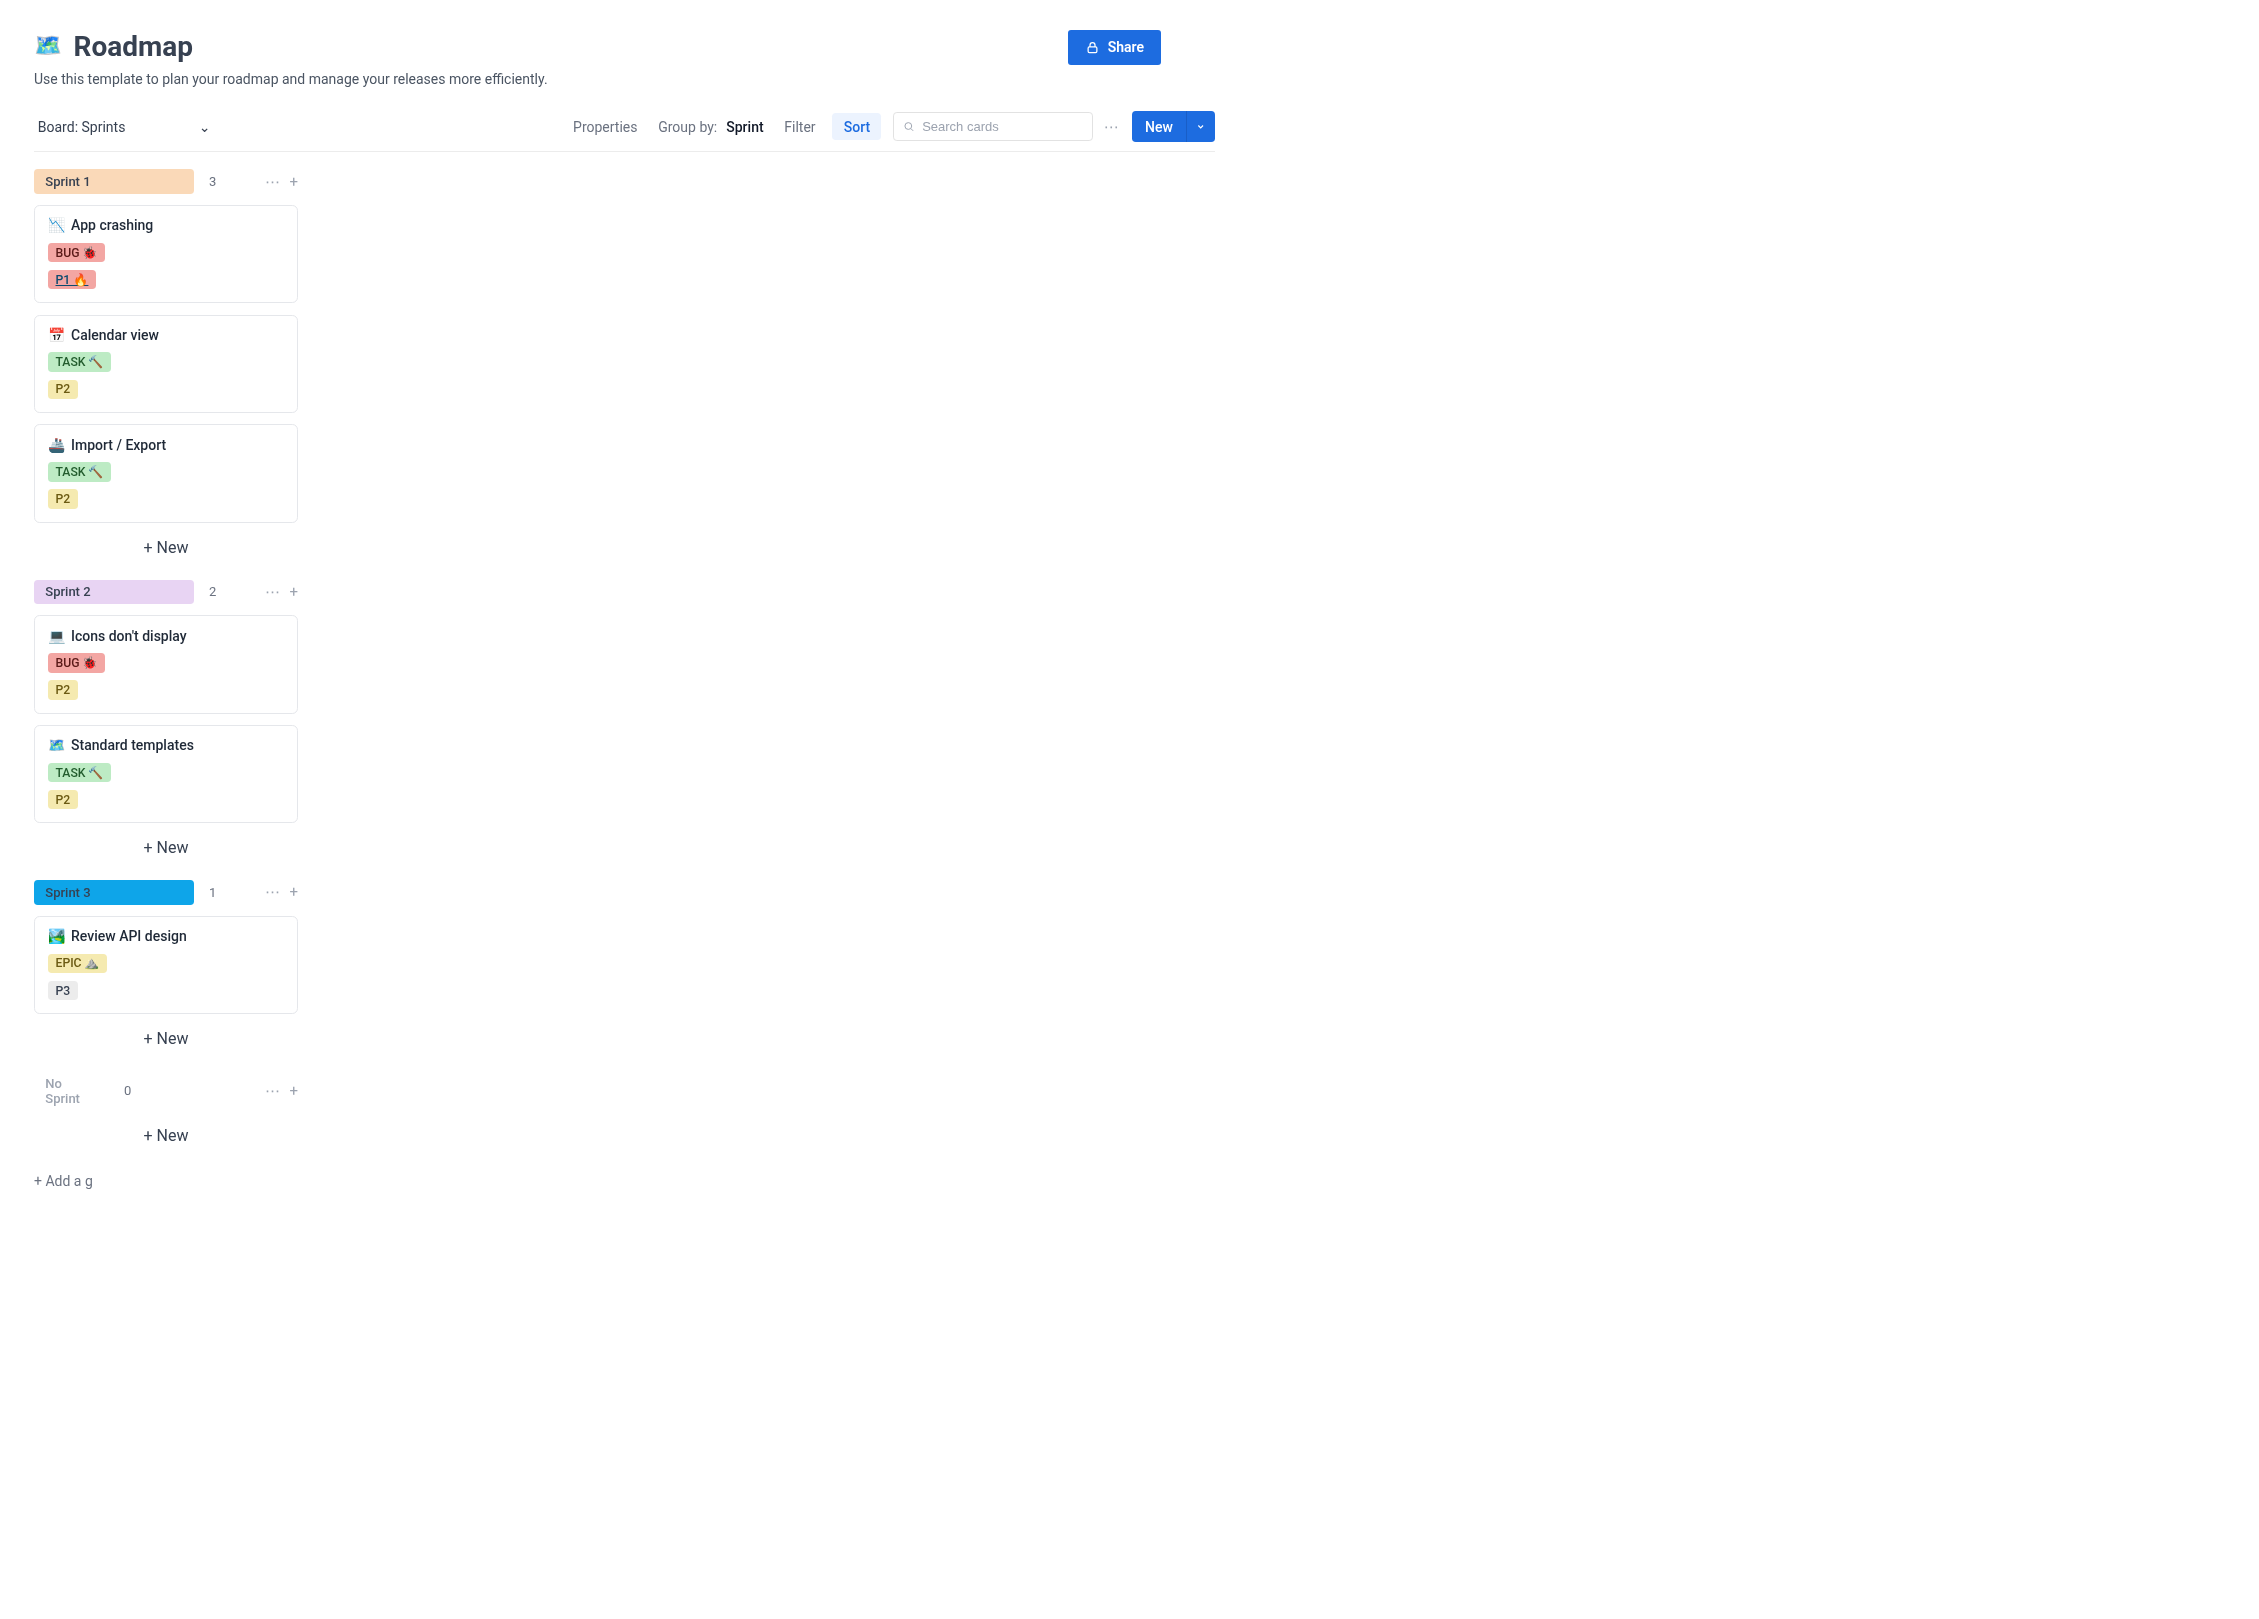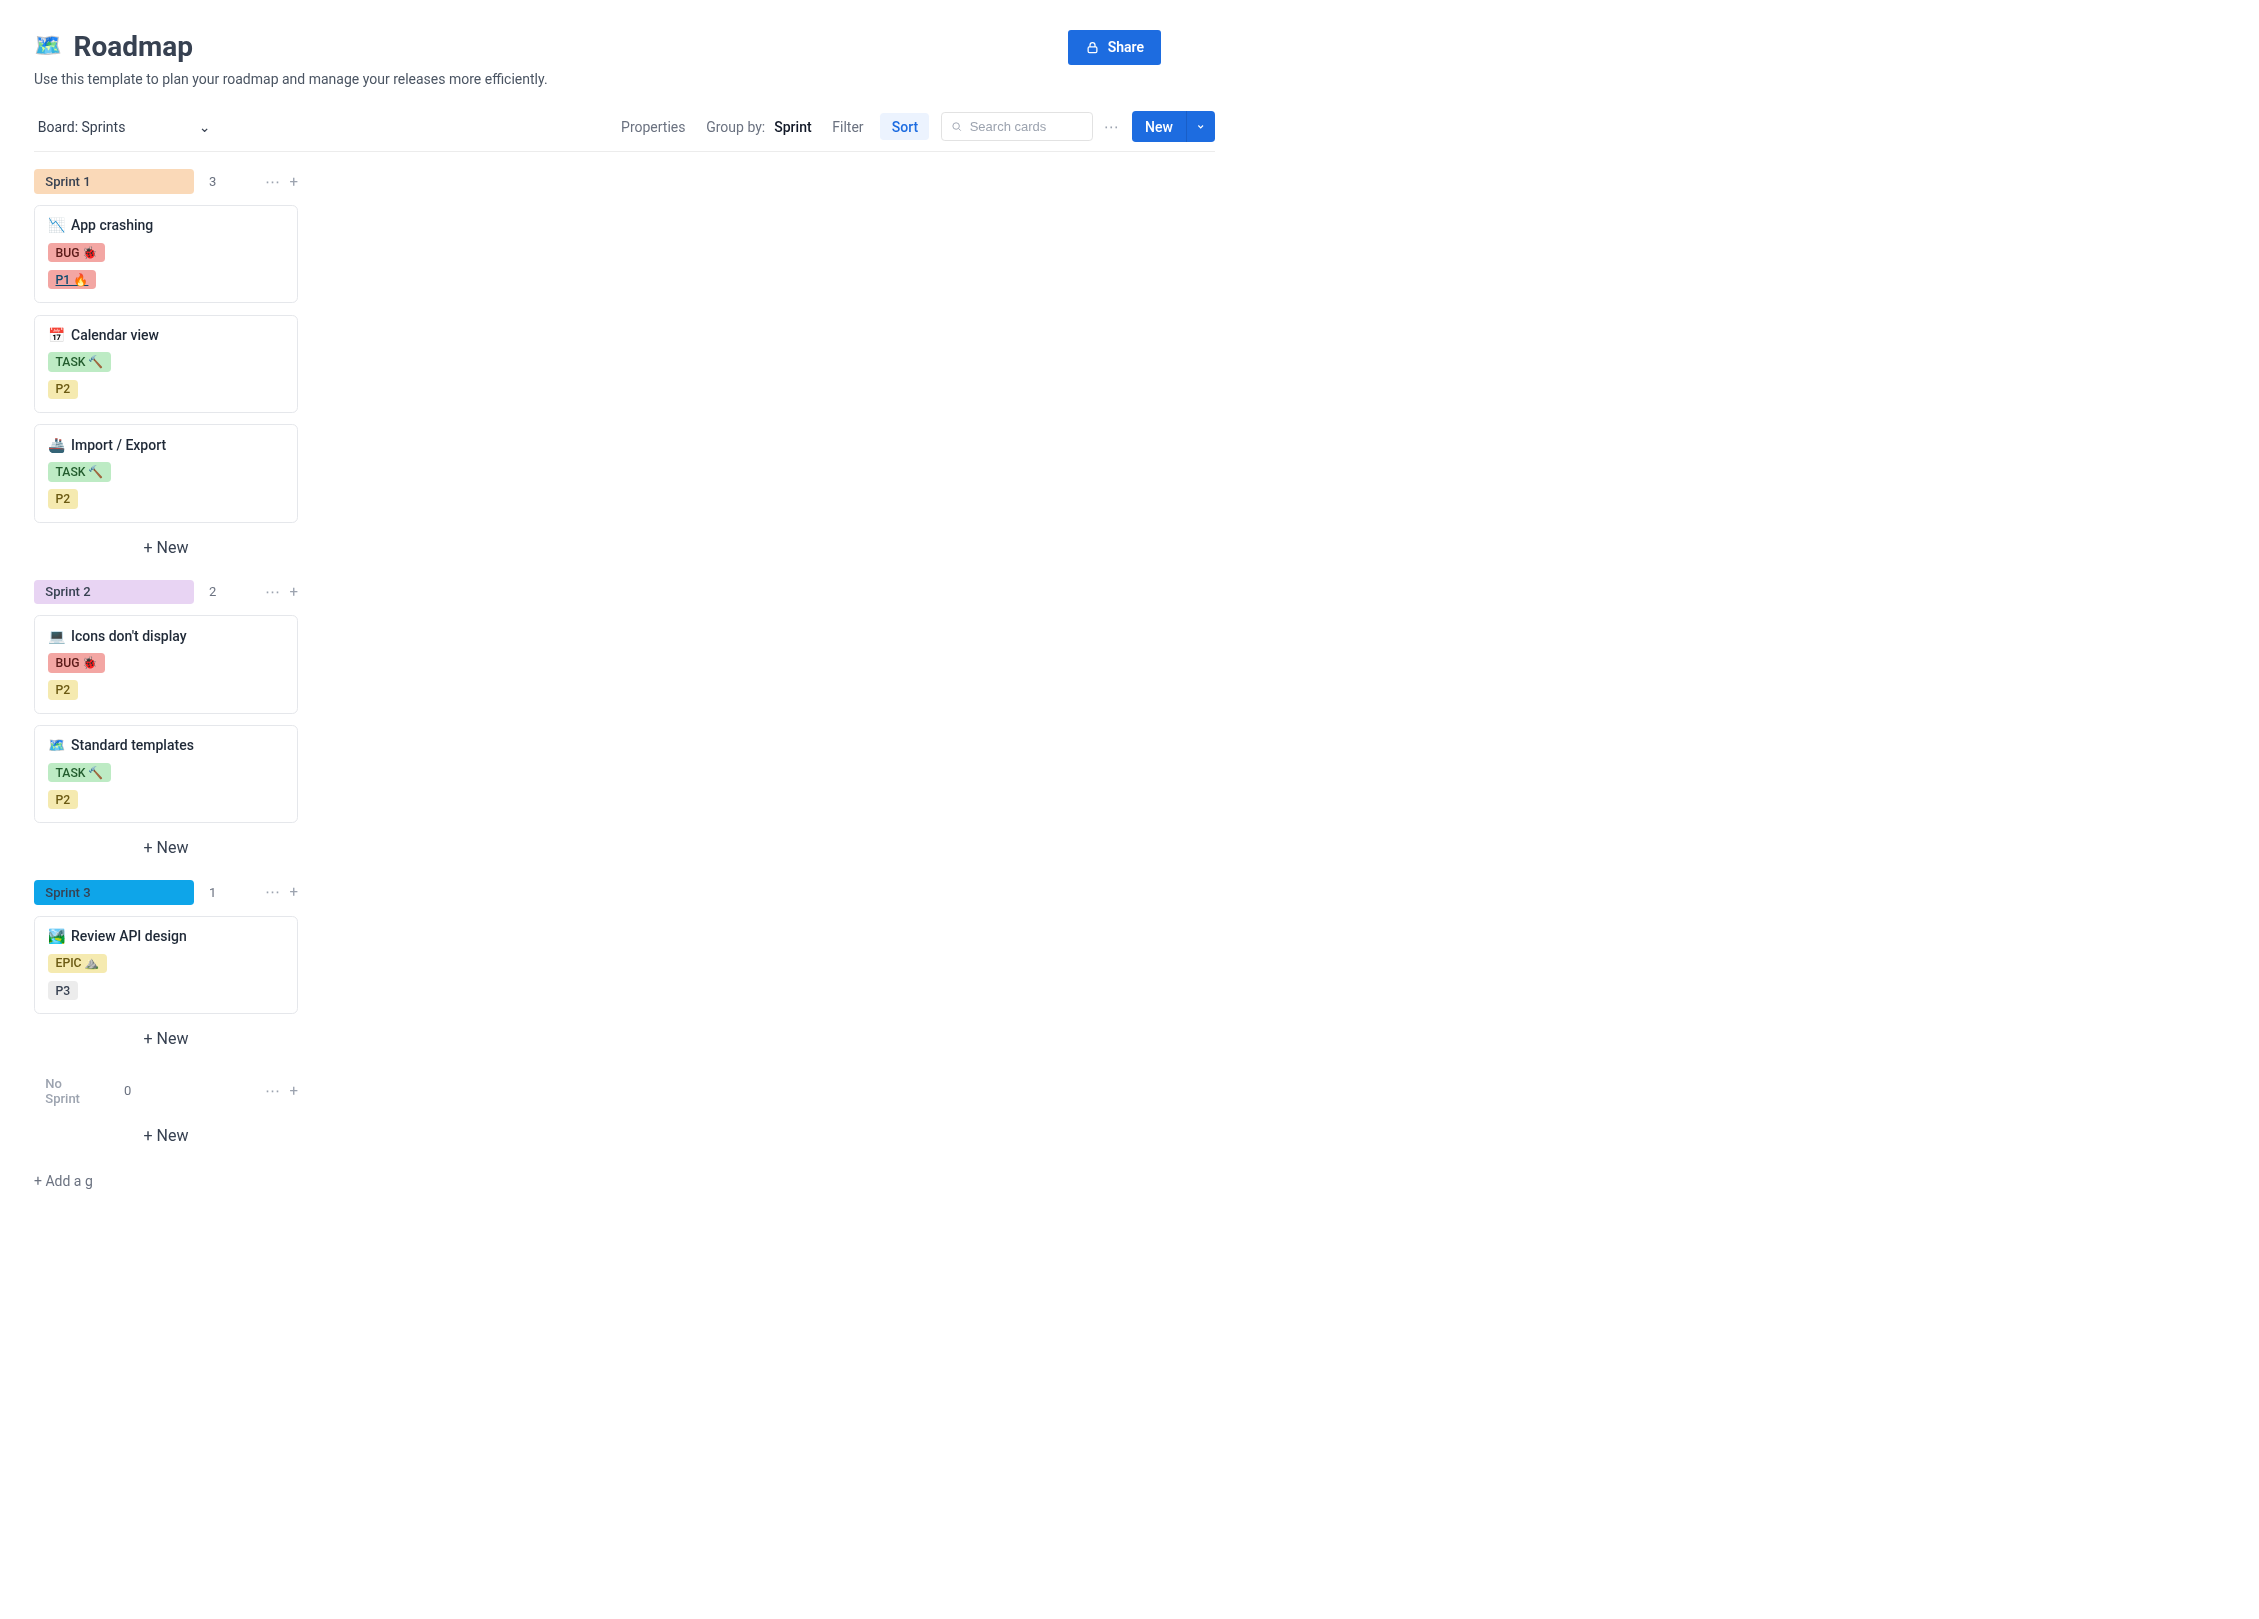--- a/index.html
+++ b/index.html
@@ -15,21 +15,21 @@
 
     
     .toolbar { display:flex; align-items:center; justify-content:space-between; margin-top:24.5px; padding-bottom:9.4px; border-bottom:0.9px solid #ececec;}
     .board-sel { display:flex; align-items:flex-start; gap:7.5px; color:#374151; font-size:14px; cursor:pointer; padding:5.6px 3.8px; }
     .board-sel .chev { margin-left:66px; }
     .tb-right { display:flex; align-items:center; gap:5.6px;}
     .tb-link { padding:5.6px 11.3px; color:#6b7280; font-size:14px; cursor:pointer; border-radius:3.8px; }
     .tb-group { color:#6b7280; font-size:14px; padding:5.6px 3.8px; }
     .tb-group .val { color:#111827; font-weight:500; margin-left:5.6px;}
     .tb-sort { background:#ecf3fe; color:#1d6ce0; font-weight:500;text-align:center;}
-    .search-box { display:flex; align-items:center; gap:7.5px; border:0.9px solid #e2e2e2; border-radius:3.8px; padding:5.6px 9.4px; width:152px; margin-left:5.6px;}
+    .search-box { display:flex; align-items:center; gap:7.5px; border:0.9px solid #e2e2e2; border-radius:3.8px; padding:5.6px 9.4px; width:200px; margin-left:5.6px;}
     .search-box input { border:none; outline:none; font-size:13px; width:100%; color:#374151; }
     .search-box input::placeholder { color:#9ca3af;}
     .dots-btn { color:#9ca3af; cursor:pointer; padding:3.8px 5.6px;}
     .new-btn { display:flex; align-items:stretch; margin-left:2px; }
     .new-btn .main { background:#1d6ce0; color:#fff; padding:7.5px 13px; font-size:14px; font-weight:500; border-radius:3.8px 0 0 3.8px; cursor:pointer;}
     .new-btn .drop { background:#1d6ce0; color:#fff; padding:7.5px 9.4px; border-left:0.9px solid #195ec7; border-radius:0 3.8px 3.8px 0; display:flex; align-items:center; cursor:pointer;}
 
     
     .board { display:flex; gap:19px; margin-top:17px; align-items:flex-start;flex-direction:column; }
     .col { width:264px; display:flex; flex-direction:column; gap:11.3px; }

